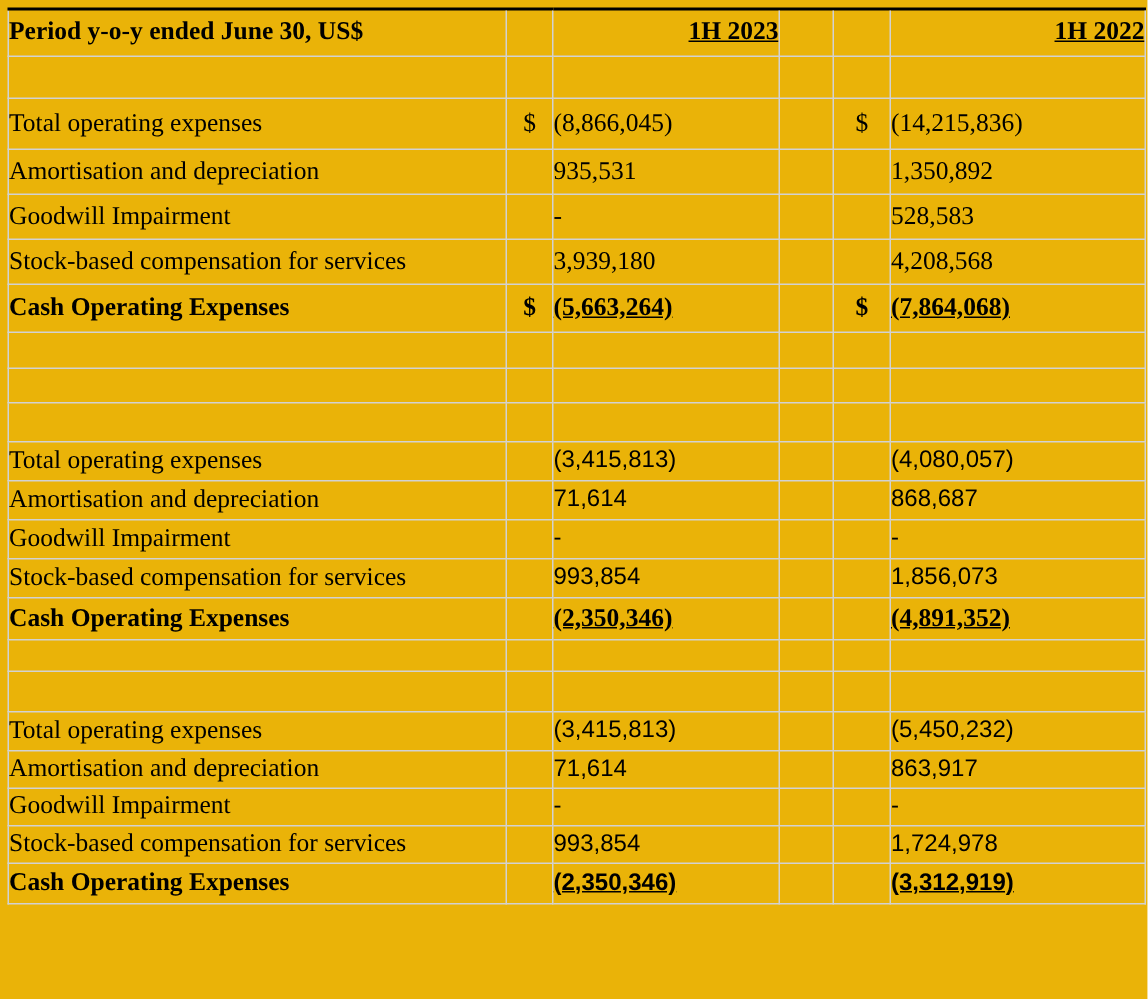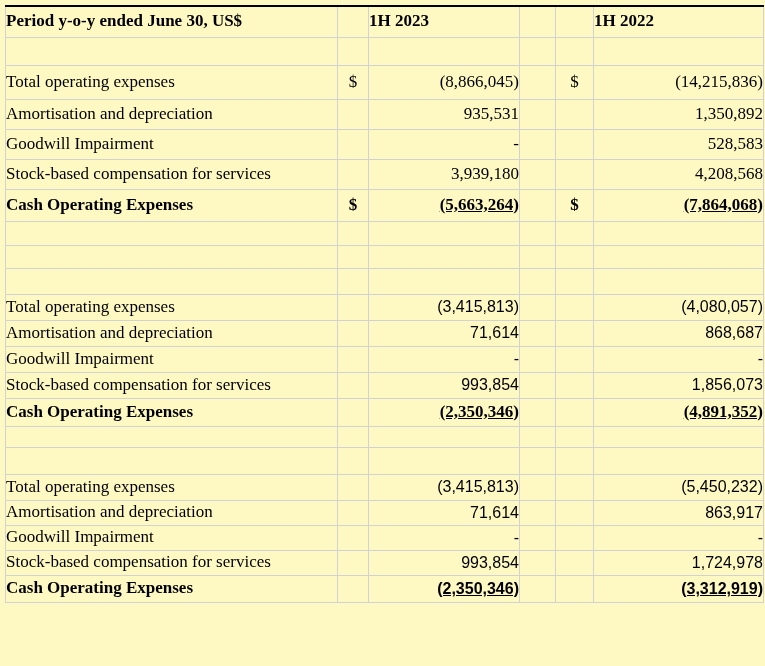--- a/index.html
+++ b/index.html
@@ -5,21 +5,21 @@
   html, body {
     margin: 0;
     padding: 0;
     background: #ffffff;
   }
   .sheet {
     width: 765px;
     height: 666px;
     box-sizing: border-box;
     padding: 5px 0 0 5px;
-    background: #fef9c3;
+    background: #eab308;
     overflow: hidden;
   }
   table.fin {
     border-collapse: collapse;
     table-layout: fixed;
     width: 758px;
   }
   table.fin td {
     border: 1px solid #d2d2d2;
     padding: 0;
@@ -34,23 +34,23 @@
   }
   
   col.cA { width: 332px; }
   col.cB { width: 31px; }
   col.cC { width: 151px; }
   col.cD { width: 36px; }
   col.cE { width: 38px; }
   col.cF { width: 170px; }
 
   td.lbl  { padding-left: 5px; text-align: left; }
-  td.val  { text-align: right; padding-right: 5px; }
+  td.val  { text-align: left; padding-right: 5px; }
   td.cur  { text-align: center; }
-  td.ctr  { text-align: left; }
+  td.ctr  { text-align: right; text-decoration: underline; }
   .b      { font-weight: bold; }
   .sans   { font-family: "Liberation Sans", sans-serif !important; font-size: 16px !important; }
   .hsans  { font-family: "Liberation Sans", sans-serif !important; font-size: 16px !important; font-weight: bold; }
   .hserif { font-family: "Liberation Serif", serif; font-weight: bold; }
   td.dash { padding-right: 40px; }
   td.ovl  { border-top: 2px solid #000000; text-decoration: underline; }
   tr.sect td { border-top: 2px solid #000000; }
 </style>
 </head>
 <body>

